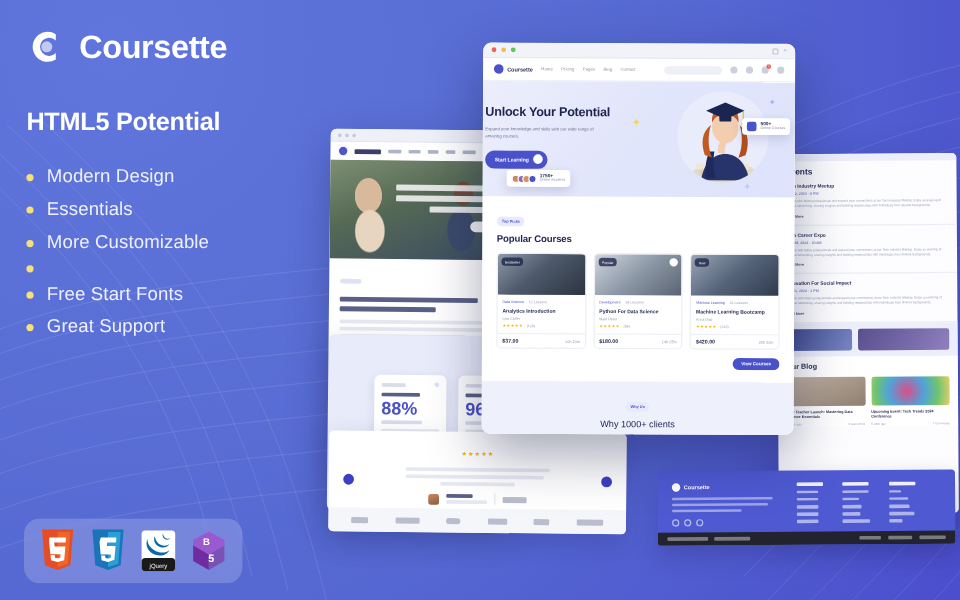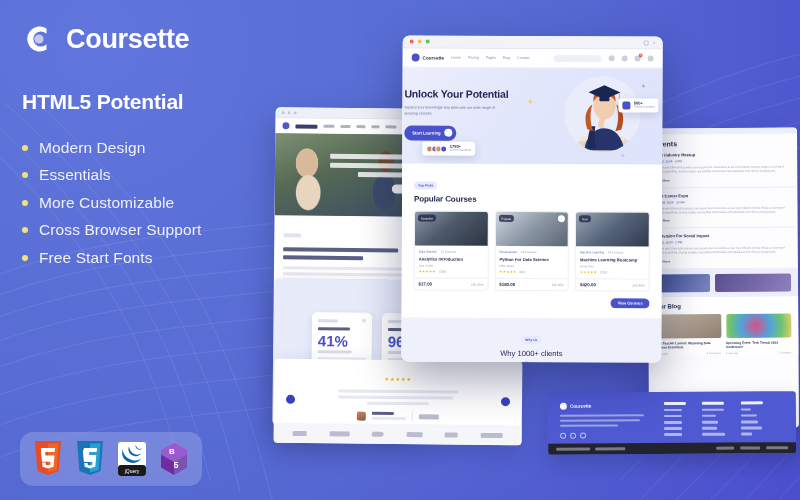--- a/index.html
+++ b/index.html
@@ -283,25 +283,28 @@
       <li class="feature-item">
         <span class="dot"></span>
         <span>Essentials</span>
       </li>
       <li class="feature-item">
         <span class="dot"></span>
         <span>More Customizable</span>
       </li>
       <li class="feature-item">
         <span class="dot"></span>
-        <span>Cross Browser Support</span>
       </li>
       <li class="feature-item">
         <span class="dot"></span>
         <span>Free Start Fonts</span>
+      </li>
+      <li class="feature-item">
+        <span class="dot"></span>
+        <span>Great Support</span>
       </li>
     </ul>
   </div>
 
   <div class="tech-bar">
     <span class="tech-badge">
       <svg viewBox="0 0 32 36" width="32" height="36">
         <path d="M3 0h26l-2.4 30L16 34 5.4 30Z" fill="#e44d26"></path>
         <path d="M16 2.4V31.6l8.6-2.6L26.6 2.4Z" fill="#f16529"></path>
         <path d="M9 7h14l-.4 4H13.2l.3 3.4h9l-1 11.4L16 27.4l-5.5-1.6-.35-4.2h3.5l.18 2.1 2.2.6 2.2-.6.25-2.9H10l-1-8.8Z" fill="#ffffff"></path>
@@ -391,21 +394,21 @@
       <div class="line dk" style="width:40px;height:4px;margin-left:auto"></div>
       <div class="line lt" style="width:72px;margin-top:4px;margin-left:auto;background:#ccd2e8"></div>
       <div class="line lt" style="width:58px;margin-top:3px;margin-left:auto;background:#ccd2e8"></div>
     </div>
     <div class="stat-card" style="left:38px;top:33px;width:60px;height:52px">
       <div style="display:flex;justify-content:space-between;align-items:center">
         <span class="line lt" style="width:20px;background:#d9dce9"></span>
         <span style="width:4px;height:4px;border-radius:50%;background:#dfe2f6"></span>
       </div>
       <div class="line dk" style="width:32px;height:3px;margin-top:5px"></div>
-      <div class="stat-num">41%</div>
+      <div class="stat-num">88%</div>
       <div class="line lt" style="width:34px;background:#d9dce9"></div>
       <div class="line lt" style="width:48px;margin-top:4px"></div>
       <div class="line lt" style="width:46px;margin-top:2.5px"></div>
       <div class="line lt" style="width:40px;margin-top:2.5px"></div>
     </div>
     <div class="stat-card" style="left:108px;top:33px;width:60px;height:52px">
       <div style="display:flex;justify-content:space-between;align-items:center">
         <span class="line lt" style="width:18px;background:#d9dce9"></span>
         <span style="width:4px;height:4px;border-radius:50%;background:#dfe2f6"></span>
       </div>

